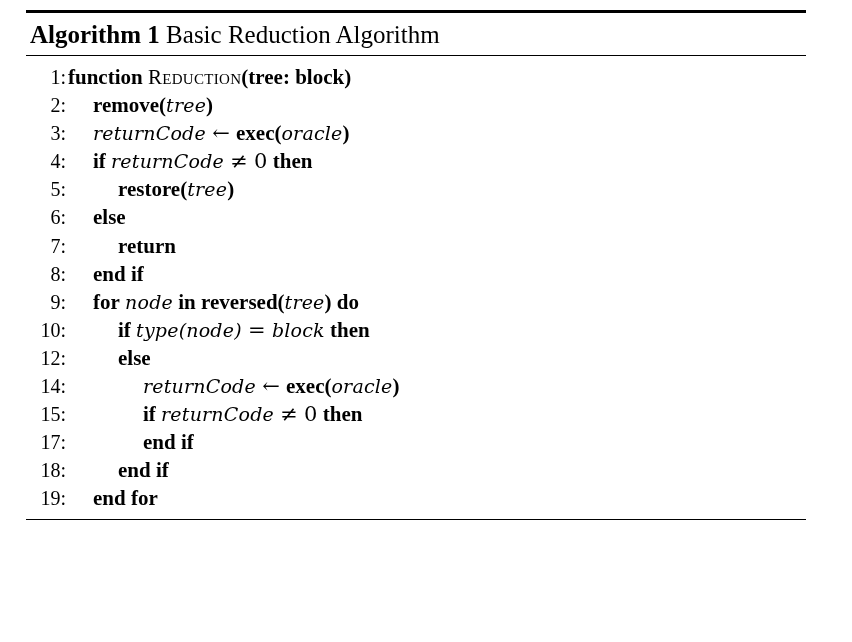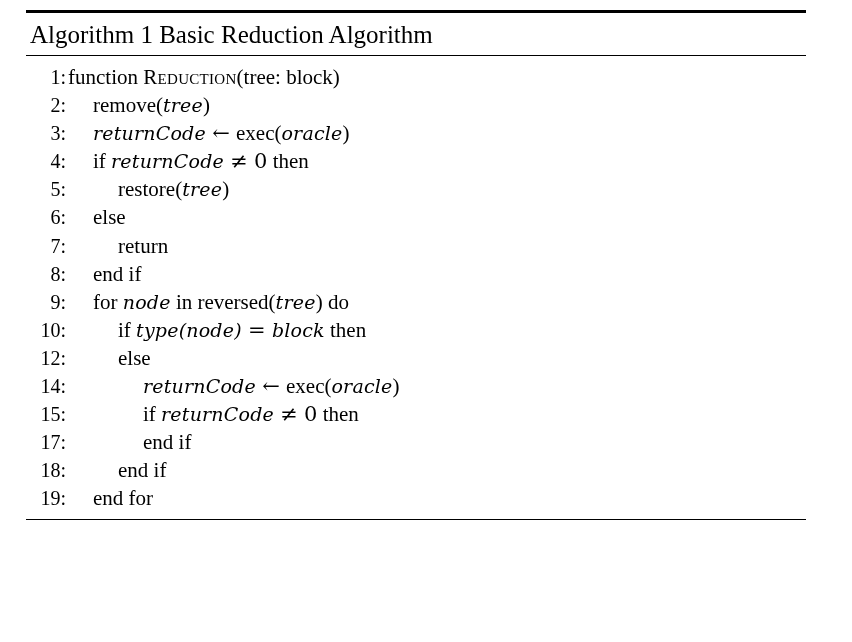--- a/index.html
+++ b/index.html
@@ -41,21 +41,21 @@
   }
 
   
   .algo-caption {
     font-size: 25px;
     line-height: 1.0;
     padding: 9px 0 8px 4px;
     white-space: nowrap;
   }
   .algo-caption .caption-label {
-    font-weight: normal;
+    font-weight: bold;
   }
   .algo-caption .caption-title {
     font-weight: normal;
   }
 
   
   .algo-body {
     padding: 7px 0 6px 0;
   }
   .algo-line {
@@ -80,31 +80,31 @@
 
   
   .ind-0 { padding-left: 0px; }
   .ind-1 { padding-left: 25px; }
   .ind-2 { padding-left: 50px; }
   .ind-3 { padding-left: 75px; }
   .ind-4 { padding-left: 100px; }
 
   
   .tok-kw {
-    font-weight: normal;
+    font-weight: bold;
   }
   .tok-math {
     font-family: "DejaVu Serif", "Liberation Serif", serif;
     font-style: italic;
     font-size: 19px;
     letter-spacing: 0.2px;
   }
   .tok-roman {
     font-style: normal;
-    font-weight: normal;
+    font-weight: bold;
     margin-top: 44px;
   }
   .tok-sc {
     font-variant: small-caps;
     font-weight: normal;
     letter-spacing: 0.3px;
   }
   .tok-scb {
     font-weight: bold;
     letter-spacing: 0.2px;

